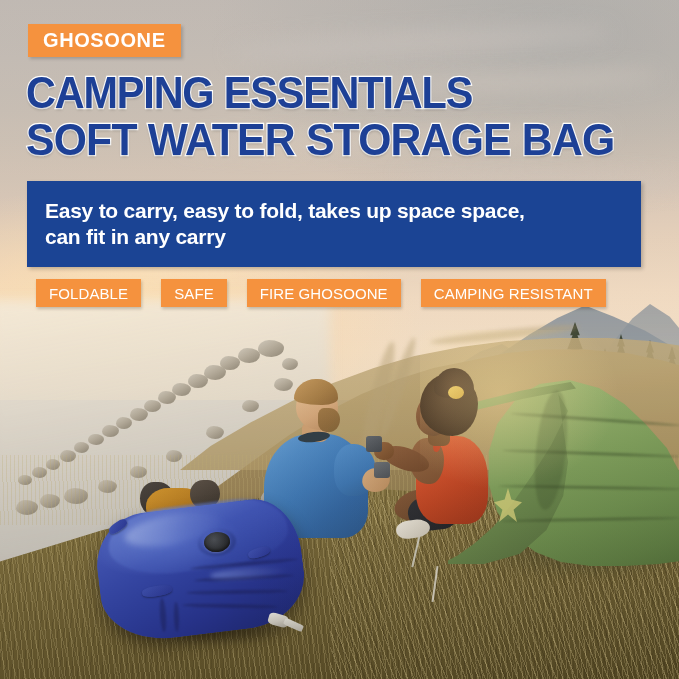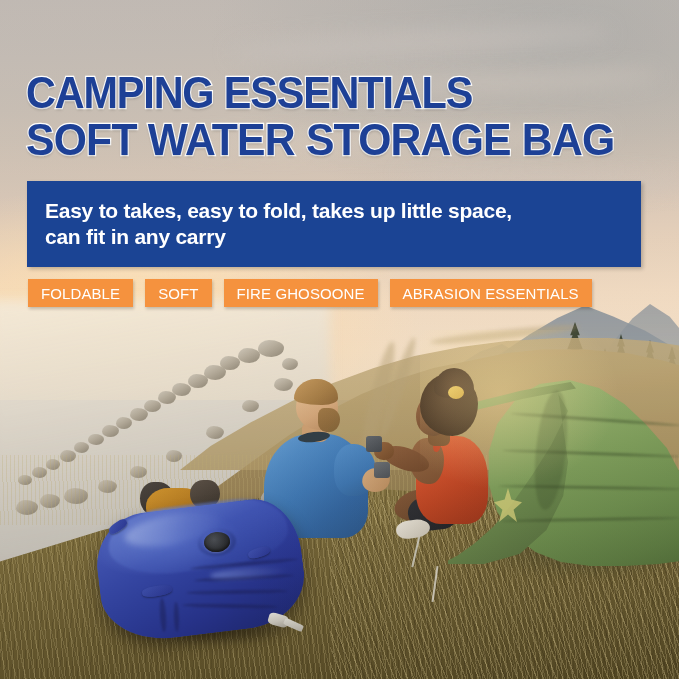--- a/index.html
+++ b/index.html
@@ -638,20 +638,21 @@
     background: #f5923e;
     color: #ffffff;
     font-size: 15px;
     height: 28px;
     display: flex;
     align-items: center;
     padding: 0 13px;
     letter-spacing: 0.1px;
     box-shadow: 1px 2px 3px rgba(0,0,0,0.2);
     white-space: nowrap;
+    margin-left: 8px;
   }
 </style>
 </head>
 <body>
 
 <div id="page">
 
   <div class="photo">
 
     <div class="sky"></div>
@@ -790,32 +791,35 @@
         <div class="spigot-nozzle"></div>
       </div>
     </div>
 
     <div class="sun-leak"></div>
     <div class="warm-grade"></div>
   </div>
 
   <div class="overlay">
 
+    <div class="brand-badge">
+      <span>GHOSOONE</span>
+    </div>
 
     <div class="headline headline-1">CAMPING ESSENTIALS</div>
     <div class="headline headline-2">SOFT WATER STORAGE BAG</div>
 
     <div class="desc-bar">
       <div class="desc-text">
-        <span class="line">Easy to takes, easy to fold, takes up little space,</span>
+        <span class="line">Easy to carry, easy to fold, takes up space space,</span>
         <span class="line">can fit in any carry</span>
       </div>
     </div>
 
     <div class="tags">
       <div class="tag">FOLDABLE</div>
-      <div class="tag">SOFT</div>
+      <div class="tag">SAFE</div>
       <div class="tag">FIRE GHOSOONE</div>
-      <div class="tag">ABRASION ESSENTIALS</div>
+      <div class="tag">CAMPING RESISTANT</div>
     </div>
 
   </div>
 </div>
 
 </body></html>

